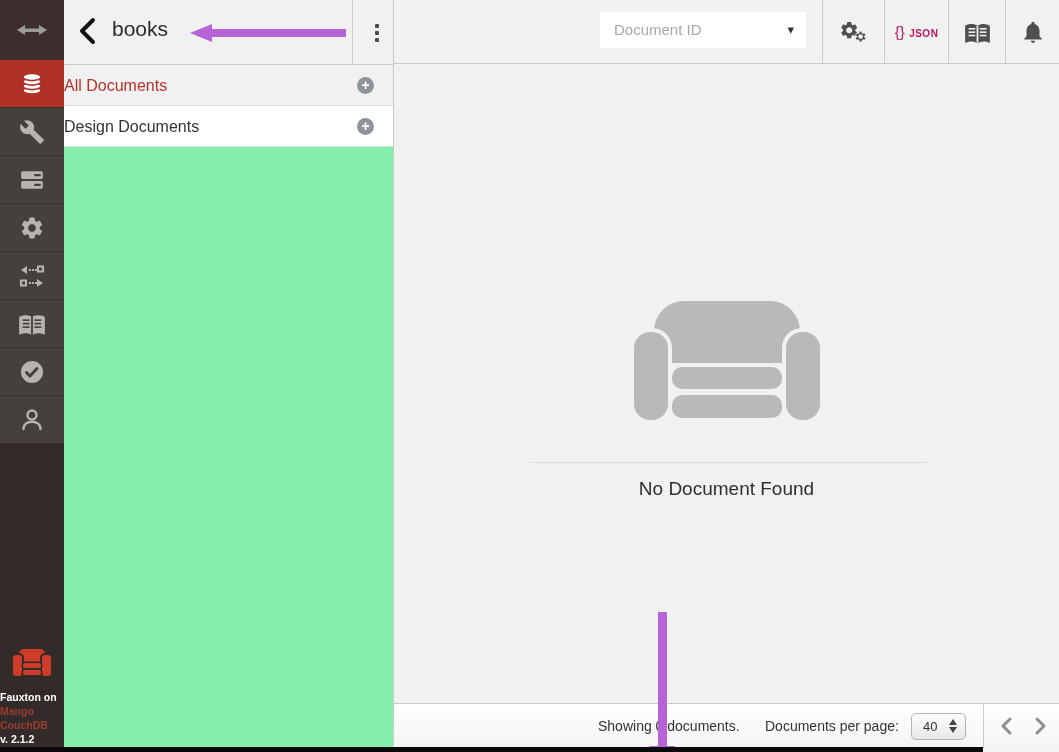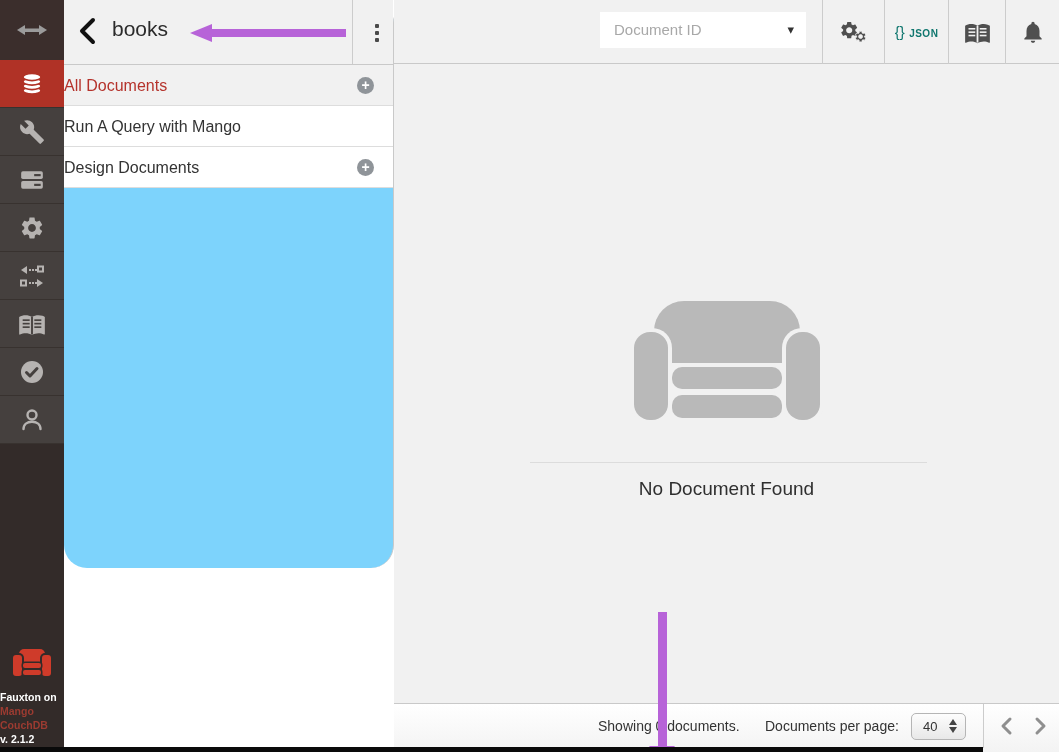--- a/index.html
+++ b/index.html
@@ -21,21 +21,21 @@
 
   
   .mini-couch { position:relative; width:40px; height:27px; margin:0 auto; }
   .mini-couch .mc-back { position:absolute; left:7px; right:7px; top:0; height:13px; background:#cf3b2a; border-radius:5px 5px 2px 2px; }
   .mini-couch .mc-arm { position:absolute; top:6px; width:9px; height:21px; background:#cf3b2a; border-radius:3px; box-shadow:0 0 0 2px #332b29; }
   .mini-couch .mc-arm.l { left:1px; } .mini-couch .mc-arm.r { right:1px; }
   .mini-couch .mc-c1 { position:absolute; left:11px; right:11px; top:14px; height:5px; background:#cf3b2a; border-radius:2px; box-shadow:0 0 0 1.5px #332b29; }
   .mini-couch .mc-c2 { position:absolute; left:11px; right:11px; top:21px; height:5px; background:#cf3b2a; border-radius:2px; box-shadow:0 0 0 1.5px #332b29; }
 
   
-  .panel { position:absolute; left:64px; top:0; width:330px; height:568px; background:#7dd3fc; border-right:1px solid #c9c9c9;border-radius:23px; }
+  .panel { position:absolute; left:64px; top:0; width:330px; height:752px; background:#86efac; border-right:1px solid #c9c9c9; }
   .panel-header { position:relative; height:65px; background:#f1f1f1; border-bottom:1px solid #c9c9c9; }
   .back-btn { position:absolute; left:12px; top:16px; width:28px; height:32px; cursor:pointer; }
   .panel-title { position:absolute; left:48px; top:17px; font-size:21px; font-weight:normal; color:#2b2b2b; }
   .panel-sep { position:absolute; left:288px; top:0; width:1px; height:64px; background:#ccc; }
   .dots-menu { position:absolute; left:300px; top:21px; width:26px; height:24px; display:flex; flex-direction:column;
                align-items:center; justify-content:center; gap:3px; cursor:pointer; }
   .dots-menu i { width:4px; height:4px; background:#4a4a4a; border-radius:1px; }
 
   .panel-menu { list-style:none; }
   .panel-menu li { position:relative; height:41px; line-height:41px; font-size:16px;
@@ -56,21 +56,21 @@
       border-left:13px solid transparent; border-right:13px solid transparent; border-top:16px solid #b763d8; }
 
   
   .main { position:absolute; left:394px; top:0; width:665px; height:568px; background:#f1f1f1;text-decoration:underline; }
   .main-header { position:relative; height:64px; background:#f1f1f1; border-bottom:1px solid #c9c9c9; }
   .docid-select { position:absolute; left:206px; top:12px; width:206px; height:36px; background:#fff;
                   font-size:15px; color:#a8a8a8; line-height:36px; padding-left:14px; cursor:pointer; }
   .docid-select .caret { position:absolute; right:12px; top:0; color:#333; font-size:13px; }
   .hdr-sep { position:absolute; top:0; width:1px; height:64px; background:#ccc; }
   .hdr-btn { position:absolute; top:0; height:64px; display:flex; align-items:center; justify-content:center; cursor:pointer; }
-  .json-label { color:#0f766e; white-space:nowrap; }
+  .json-label { color:#be185d; white-space:nowrap; }
   .json-label .braces { font-size:15px; }
   .json-label .word { font-size:10px; font-weight:bold; letter-spacing:0.5px; }
 
   .content { position:absolute; left:0; top:64px; width:665px; height:639px; background:#f1f1f1; }
   .create-btn { position:absolute; right:14px; top:18px; width:132px; height:37px; background:#61b865;
                 border:none; border-radius:3px; color:#fff; font-size:14px; font-family:"Liberation Sans",sans-serif; cursor:pointer; }
 
   
   .big-couch { position:absolute; left:50%; transform:translateX(-50%); top:237px; width:186px; height:119px; }
   .big-couch .back { position:absolute; left:20px; width:146px; top:0; height:62px; background:#b9b9b9; border-radius:30px 30px 8px 8px; }
@@ -213,23 +213,20 @@
           <i></i>
           <i></i>
       </div>
     </header>
     <ul class="panel-menu">
       <li class="active">
         <span>All Documents</span>
         <span class="add-circle">+</span>
       </li>
       <li>
-        <span>Run A Query with Mango</span>
-      </li>
-      <li>
         <span>Design Documents</span>
         <span class="add-circle">+</span>
       </li>
     </ul>
   </section>
 
   <section class="main">
     <header class="main-header">
       <div class="docid-select">
         <span>Document ID</span>

